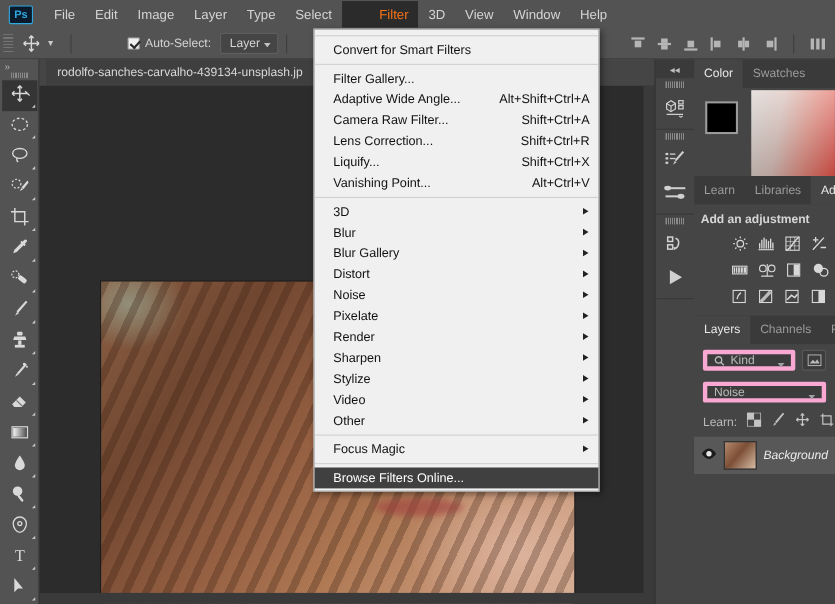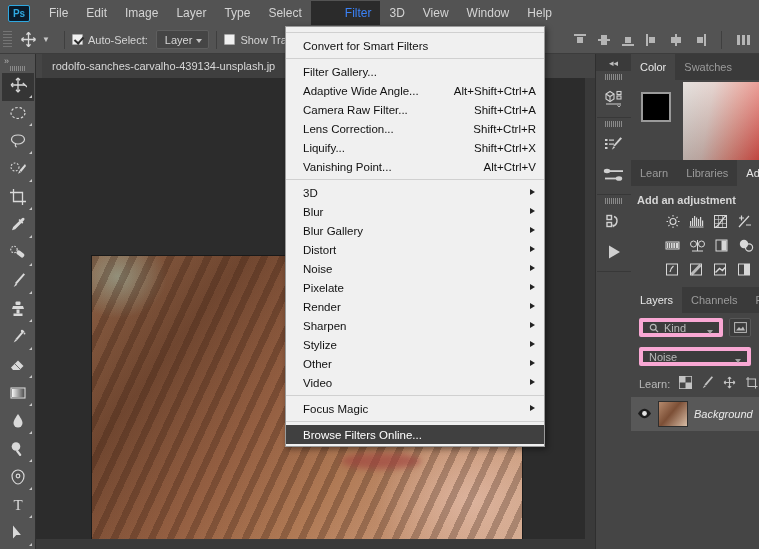--- a/index.html
+++ b/index.html
@@ -21,35 +21,35 @@
     width: 22px; height: 17px; margin-left: 8px; margin-right: 10px;
     background: #0a1a2a; border: 1px solid #2fa8e0; border-radius: 2px;
     color: #2fa8e0; font-size: 10px; font-weight: bold;
     display: flex; align-items: center; justify-content: center;
     font-family: "Liberation Sans", sans-serif;
   }
   .menubar-item {
     color: #d4d4d4; font-size: 12px; padding: 5px 9px; cursor: default;
     white-space: nowrap;
   }
-  .menubar-item.active { background: #2b2b2b; color: #3b82f6; padding-left: 34px; }
+  .menubar-item.active { background: #2b2b2b; color: #f97316; padding-left: 34px; }
 
   
   .optionsbar {
     position: absolute; left: 0; top: 26px; width: 759px; height: 28px;
     background: #535353; display: flex; align-items: center;
     border-bottom: 1px solid #3c3c3c;
   }
   .grip { width: 9px; height: 18px; margin-left: 3px; margin-right: 4px;
     background: repeating-linear-gradient(to bottom, #747474 0 1px, transparent 1px 3px); }
   .opt-tool-icon { width: 24px; height: 24px; display: flex; align-items: center;
     justify-content: center; }
   .opt-chevron { color: #c8c8c8; font-size: 8px; margin: 0 7px 0 2px; }
   .opt-sep { width: 1px; height: 18px; background: #3f3f3f; margin: 0 7px; }
-  .opt-check { display: flex; align-items: center; gap: 5px; color: #d4d4d4; font-size: 11px; }
+  .opt-check { display: flex; align-items: center; gap: 5px; color: #d4d4d4; font-size: 11px; margin-left: 44px; }
   .cbox { width: 11px; height: 11px; border: 1px solid #a8a8a8; background: #f0f0f0;
     border-radius: 1px; position: relative; }
   .cbox.on::after { content: ""; position: absolute; left: 3px; top: 0px;
     width: 4px; height: 7px; border: solid #2b2b2b; border-width: 0 2px 2px 0;
     transform: rotate(42deg); }
   .cbox.off { background: #f0f0f0; }
   .opt-select {
     background: #454545; border: 1px solid #5e5e5e; border-radius: 2px;
     color: #d6d6d6; font-size: 11px; height: 19px; padding: 0 16px 0 8px;
     display: flex; align-items: center; position: relative; min-width: 52px;
@@ -770,25 +770,25 @@
       </div>
       <div class="mi">
         <span class="mi-label">Sharpen</span>
         <span class="mi-arrow"></span>
       </div>
       <div class="mi">
         <span class="mi-label">Stylize</span>
         <span class="mi-arrow"></span>
       </div>
       <div class="mi">
+        <span class="mi-label">Video</span>
+        <span class="mi-arrow"></span>
+      </div>
+      <div class="mi">
         <span class="mi-label">Other</span>
-        <span class="mi-arrow"></span>
-      </div>
-      <div class="mi">
-        <span class="mi-label">Video</span>
         <span class="mi-arrow"></span>
       </div>
       <div class="msep"></div>
       <div class="mi">
         <span class="mi-label">Focus Magic</span>
         <span class="mi-arrow"></span>
       </div>
       <div class="msep"></div>
       <div class="mi sel">
         <span class="mi-label">Browse Filters Online...</span>

